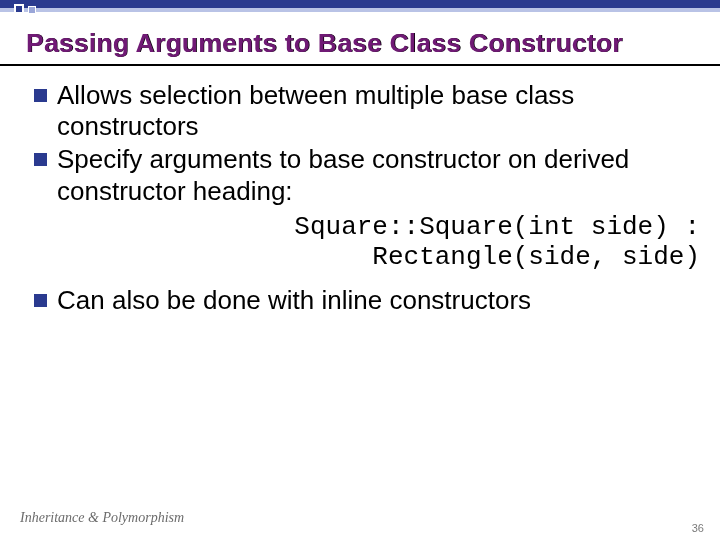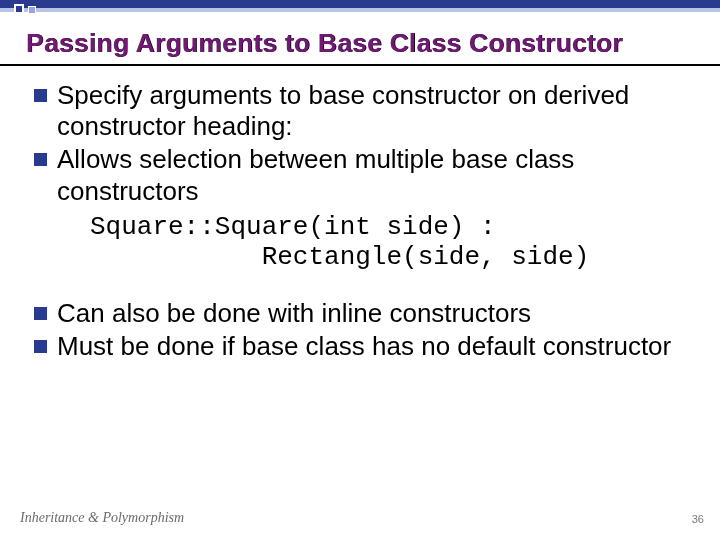--- a/index.html
+++ b/index.html
@@ -92,34 +92,35 @@
     color: #000;
   }
   .code-block {
     font-family: "Courier New", Courier, monospace;
     font-size: 26px;
     white-space: pre;
     margin-left: 56px;
     line-height: 1.15;
     color: #000;
     margin-top: 6px;
-    margin-bottom: 25px;
+    margin-bottom: 12px;
+    text-align: right;
   }
   .footer-left {
     position: absolute;
     bottom: 14px;
     left: 20px;
     font-size: 14px;
     color: #6b6b6b;
     font-style: italic;
     font-family: Georgia, "Times New Roman", serif;
   }
   .footer-right {
     position: absolute;
-    bottom: 15px;
+    bottom: 6px;
     right: 16px;
     font-size: 11px;
     color: #7a7a7a;
   }
 </style>
 </head>
 <body>
 
 <div class="topbar"></div>
 <div class="topbar2"></div>
@@ -128,37 +129,33 @@
   <div class="sq light"></div>
 </div>
 
 <div class="title">Passing Arguments to Base Class Constructor</div>
 <div class="title-underline"></div>
 
 <div class="content">
 
   <div class="bullet-row">
     <div class="bullet"></div>
-    <div class="bullet-text">Specify arguments to base constructor on derived constructor heading:</div>
+    <div class="bullet-text">Allows selection between multiple base class constructors</div>
   </div>
 
   <div class="bullet-row">
     <div class="bullet"></div>
-    <div class="bullet-text">Allows selection between multiple base class constructors</div>
+    <div class="bullet-text">Specify arguments to base constructor on derived constructor heading:</div>
   </div>
 
   <div class="code-block">Square::Square(int side) :
            Rectangle(side, side)</div>
 
   <div class="bullet-row">
     <div class="bullet"></div>
     <div class="bullet-text">Can also be done with inline constructors</div>
   </div>
 
-  <div class="bullet-row">
-    <div class="bullet"></div>
-    <div class="bullet-text">Must be done if base class has no default constructor</div>
-  </div>
 
 </div>
 
 <div class="footer-left">Inheritance &amp; Polymorphism</div>
 <div class="footer-right">36</div>
 
 </body></html>

